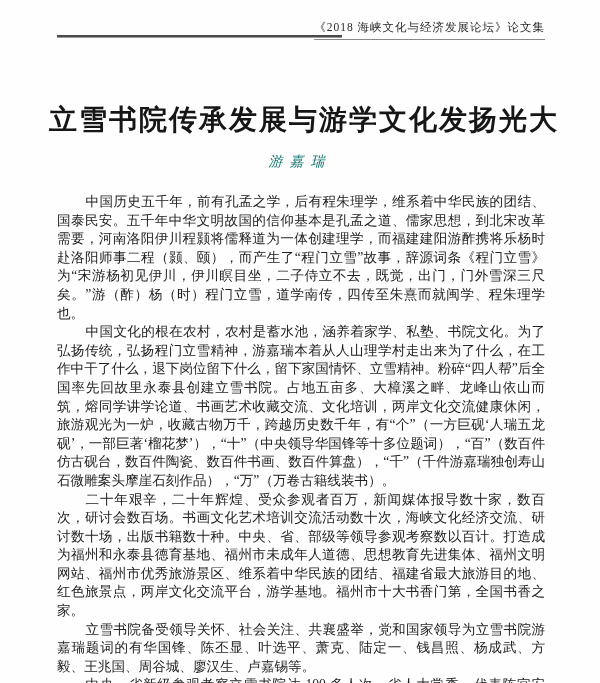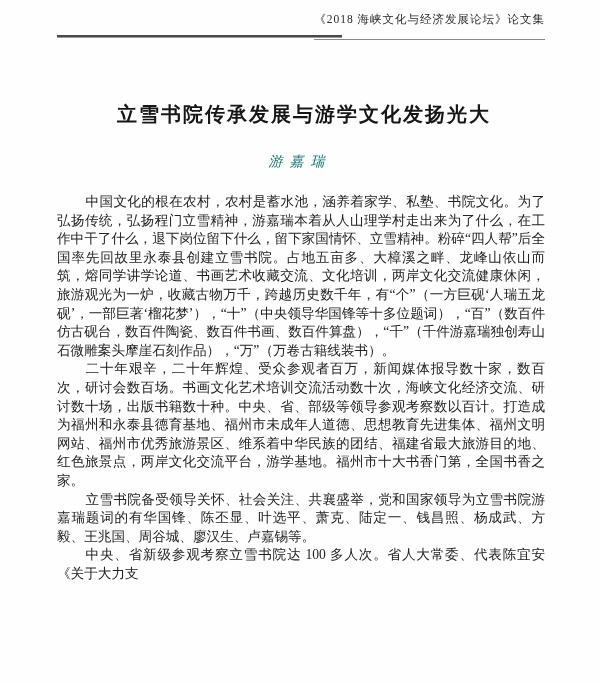--- a/index.html
+++ b/index.html
@@ -24,21 +24,21 @@
     right: 55px;
     height: 28px;
   }
   .header-text {
     position: absolute;
     right: 0;
     bottom: 0;
     font-size: 11.5px;
     letter-spacing: 1px;
     color: #2a2a2a;
-    padding-bottom: 12px;
+    padding-bottom: 4px;
     border-bottom: 1px solid #8a8a8a;
     white-space: nowrap;
   }
   .header-rule {
     position: absolute;
     left: 0;
     bottom: 2px;
     width: 285px;
     height: 2px;
     background: #4a4a4a;
@@ -46,21 +46,21 @@
   }
   
   .article-title {
     position: absolute;
     top: 101px;
     left: 0;
     right: 0;
     text-align: center;
     font-family: "Liberation Sans", "DejaVu Sans", sans-serif;
     font-weight: bold;
-    font-size: 20px;
+    font-size: 28px;
     letter-spacing: 2px;
     color: #161616;
     margin-left: 8px;
   }
   .article-author {
     position: absolute;
     top: 153px;
     left: 0;
     right: 0;
     text-align: center;
@@ -93,19 +93,20 @@
   <div class="page-header">
     <div class="header-rule"></div>
     <span class="header-text">《2018 海峡文化与经济发展论坛》论文集</span>
   </div>
 
   <div class="article-title">立雪书院传承发展与游学文化发扬光大</div>
 
   <div class="article-author">游嘉瑞</div>
 
   <div class="article-body">
+    <p>中国历史五千年，前有孔孟之学，后有程朱理学，维系着中华民族的团结、国泰民安。五千年中华文明故国的信仰基本是孔孟之道、儒家思想，到北宋改革需要，河南洛阳伊川程颢将儒释道为一体创建理学，而福建建阳游酢携将乐杨时赴洛阳师事二程（颢、颐），而产生了“程门立雪”故事，辞源词条《程门立雪》为“宋游杨初见伊川，伊川瞑目坐，二子侍立不去，既觉，出门，门外雪深三尺矣。”游（酢）杨（时）程门立雪，道学南传，四传至朱熹而就闽学、程朱理学也。</p>
     <p>中国文化的根在农村，农村是蓄水池，涵养着家学、私塾、书院文化。为了弘扬传统，弘扬程门立雪精神，游嘉瑞本着从人山理学村走出来为了什么，在工作中干了什么，退下岗位留下什么，留下家国情怀、立雪精神。粉碎“四人帮”后全国率先回故里永泰县创建立雪书院。占地五亩多、大樟溪之畔、龙峰山依山而筑，熔同学讲学论道、书画艺术收藏交流、文化培训，两岸文化交流健康休闲，旅游观光为一炉，收藏古物万千，跨越历史数千年，有“个”（一方巨砚‘人瑞五龙砚’，一部巨著‘榴花梦’），“十”（中央领导华国锋等十多位题词），“百”（数百件仿古砚台，数百件陶瓷、数百件书画、数百件算盘），“千”（千件游嘉瑞独创寿山石微雕案头摩崖石刻作品），“万”（万卷古籍线装书）。</p>
     <p>二十年艰辛，二十年辉煌、受众参观者百万，新闻媒体报导数十家，数百次，研讨会数百场。书画文化艺术培训交流活动数十次，海峡文化经济交流、研讨数十场，出版书籍数十种。中央、省、部级等领导参观考察数以百计。打造成为福州和永泰县德育基地、福州市未成年人道德、思想教育先进集体、福州文明网站、福州市优秀旅游景区、维系着中华民族的团结、福建省最大旅游目的地、红色旅景点，两岸文化交流平台，游学基地。福州市十大书香门第，全国书香之家。</p>
     <p>立雪书院备受领导关怀、社会关注、共襄盛举，党和国家领导为立雪书院游嘉瑞题词的有华国锋、陈丕显、叶选平、萧克、陆定一、钱昌照、杨成武、方毅、王兆国、周谷城、廖汉生、卢嘉锡等。</p>
     <p>中央、省新级参观考察立雪书院达 100 多人次。省人大常委、代表陈宜安《关于大力支</p>
   </div>
 
 </div>
 
 </body></html>

